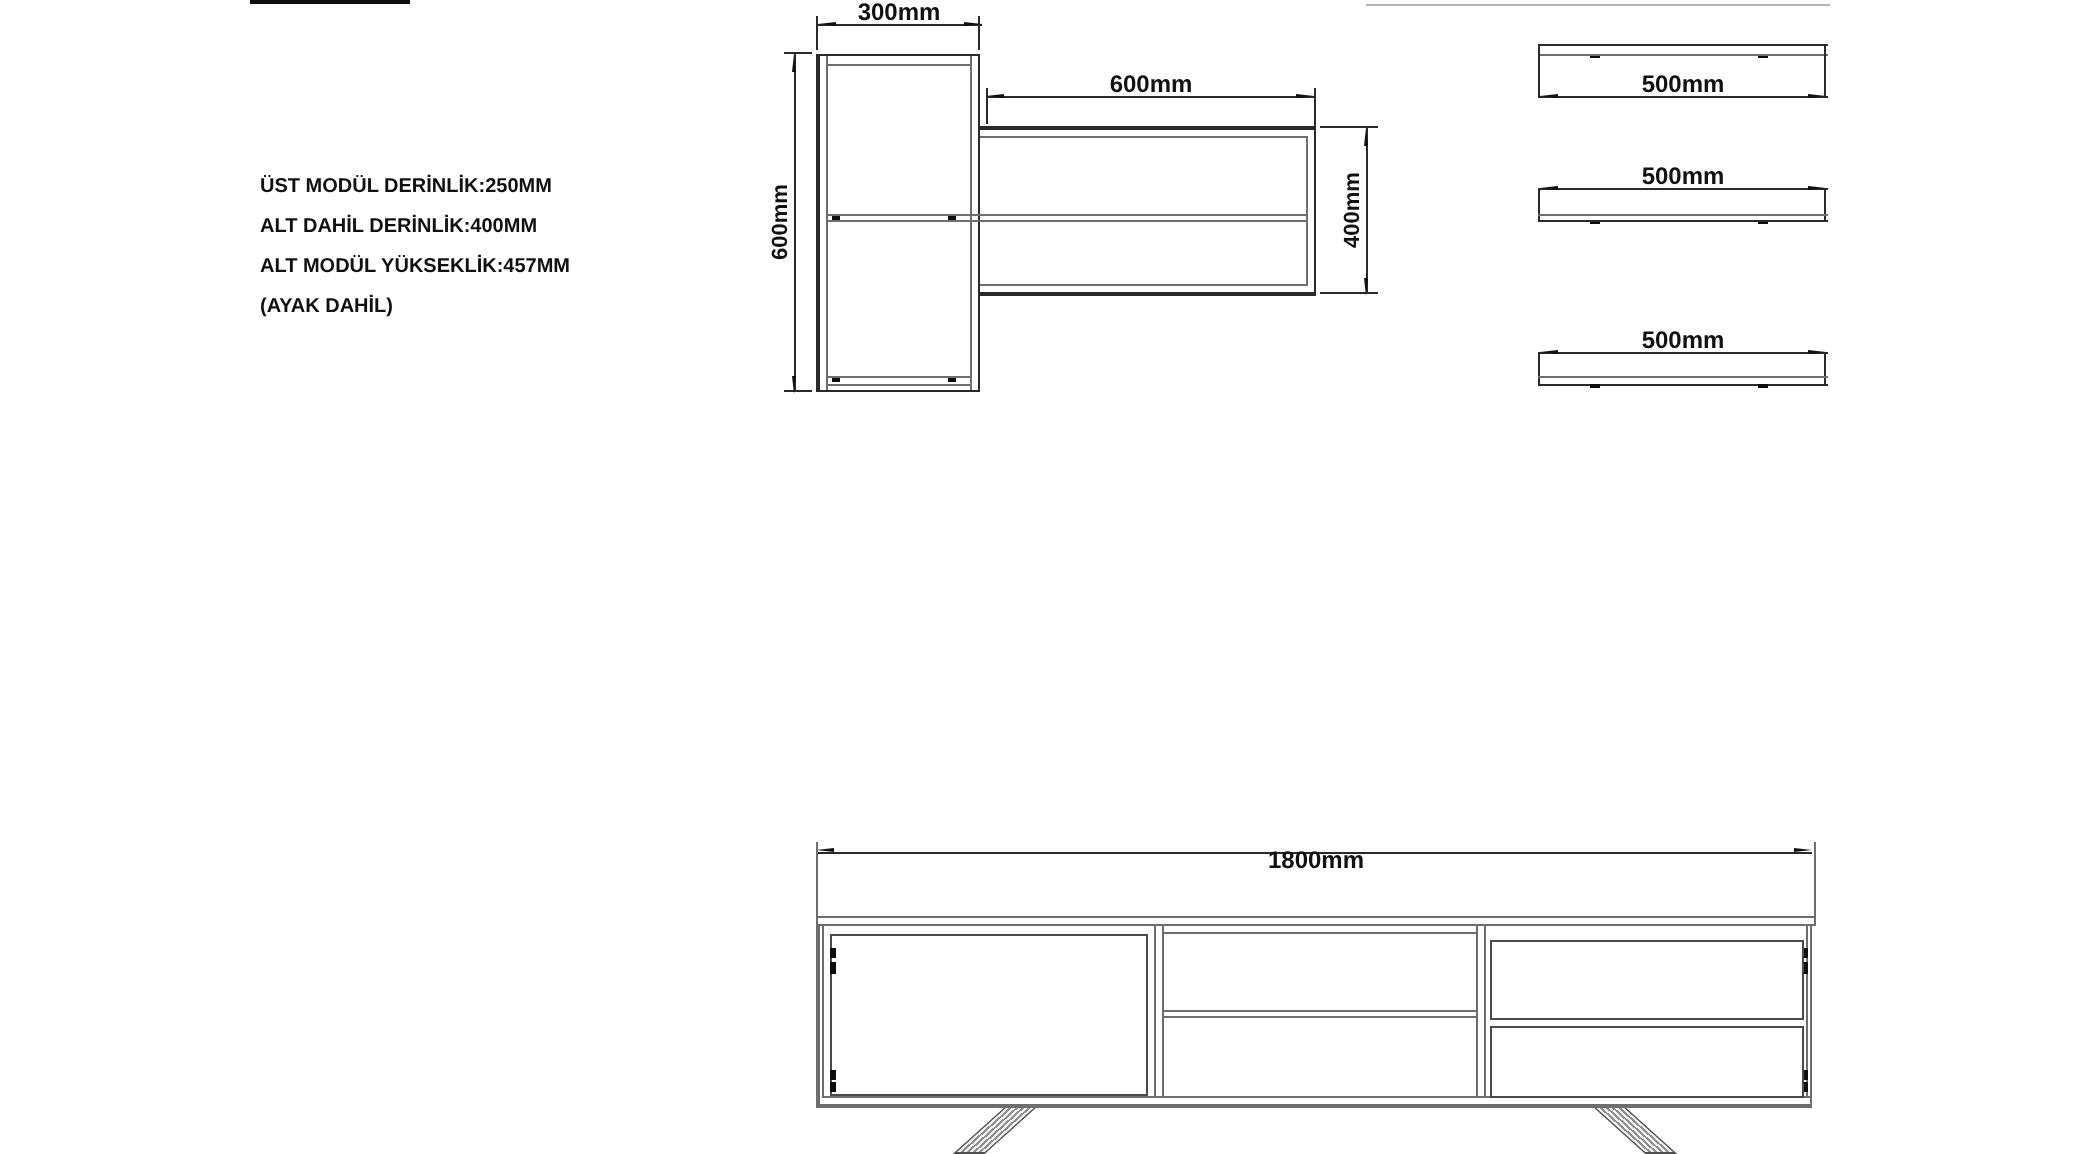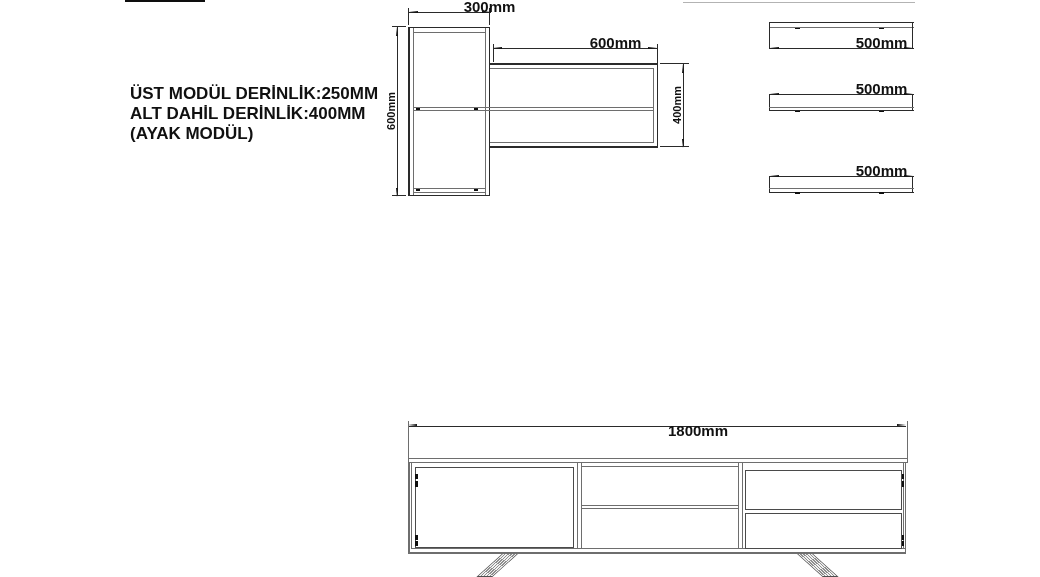--- a/index.html
+++ b/index.html
@@ -2,48 +2,49 @@
 <html><head>
 <meta charset="utf-8">
 <style>
   html,body{margin:0;padding:0;background:#fff;}
   #stage{position:relative;width:1040px;height:577px;background:#ffffff;overflow:hidden;
          font-family:"Liberation Sans","DejaVu Sans",sans-serif;}
   .ln{position:absolute;}
   .k{background:#2a2a2a;}
   .g{background:#6e6e6e;}
   .blk{background:#0e0e0e;}
-  .dimlabel{position:absolute;font-size:15px;font-weight:bold;color:#111;line-height:11px;
-            white-space:nowrap;transform:translateX(-50%);margin-left:40px;}
+  .dimlabel{position:absolute;font-size:12px;font-weight:bold;color:#111;line-height:11px;
+            white-space:nowrap;transform:translateX(-50%);}
   .dimlabel-rot{position:absolute;font-size:11px;font-weight:bold;color:#111;line-height:11px;
             white-space:nowrap;transform:translate(-50%,-50%) rotate(-90deg);}
   .arr{position:absolute;width:0;height:0;}
   .arr-l{border-top:1.9px solid transparent;border-bottom:1.9px solid transparent;border-right:9px solid #111;}
   .arr-r{border-top:1.9px solid transparent;border-bottom:1.9px solid transparent;border-left:9px solid #111;}
   .arr-u{border-left:1.9px solid transparent;border-right:1.9px solid transparent;border-bottom:9px solid #111;}
   .arr-d{border-left:1.9px solid transparent;border-right:1.9px solid transparent;border-top:9px solid #111;}
   .rect{position:absolute;border:1.1px solid #4a4a4a;background:transparent;}
-  .notes{position:absolute;left:130px;top:84px;font-size:17px;font-weight:bold;color:#101010;
+  .notes{position:absolute;left:130px;top:84px;font-size:10px;font-weight:bold;color:#101010;
          line-height:20px;white-space:nowrap;}
   .leg{position:absolute;width:13.8px;height:21.5px;border:1.2px solid #4f4f4f;
        background:repeating-linear-gradient(to right,#f2f2f2 0 1.6px,#8f8f8f 1.6px 3.1px);
        transform-origin:top left;}
 </style>
 </head>
 <body>
 
 <div id="stage">
 
   <div class="ln blk" style="left:125px;top:0;width:80px;height:2.4px;"></div>
   <div class="ln" style="left:683px;top:1.8px;width:232px;height:1.6px;background:#b3b3b3;"></div>
 
   <div class="notes">
     <div>ÜST MODÜL DERİNLİK:250MM</div>
     <div>ALT DAHİL DERİNLİK:400MM</div>
-    <div>(AYAK MODÜL)</div>
+    <div>ALT MODÜL YÜKSEKLİK:457MM</div>
+    <div>(AYAK DAHİL)</div>
   </div>
 
   <div class="ln k" style="left:408.4px;top:7.5px;width:1.1px;height:17px;"></div>
   <div class="ln k" style="left:489.2px;top:7.5px;width:1.1px;height:17px;"></div>
   <div class="ln k" style="left:408.5px;top:12.2px;width:82px;height:1.1px;"></div>
   <div class="arr arr-l" style="left:408.5px;top:10.9px;"></div>
   <div class="arr arr-r" style="left:481.5px;top:10.9px;"></div>
   <div class="dimlabel" style="left:449.5px;top:0.8px;">300mm</div>
 
   <div class="ln k" style="left:408.4px;top:26.5px;width:1.2px;height:169.5px;"></div>

